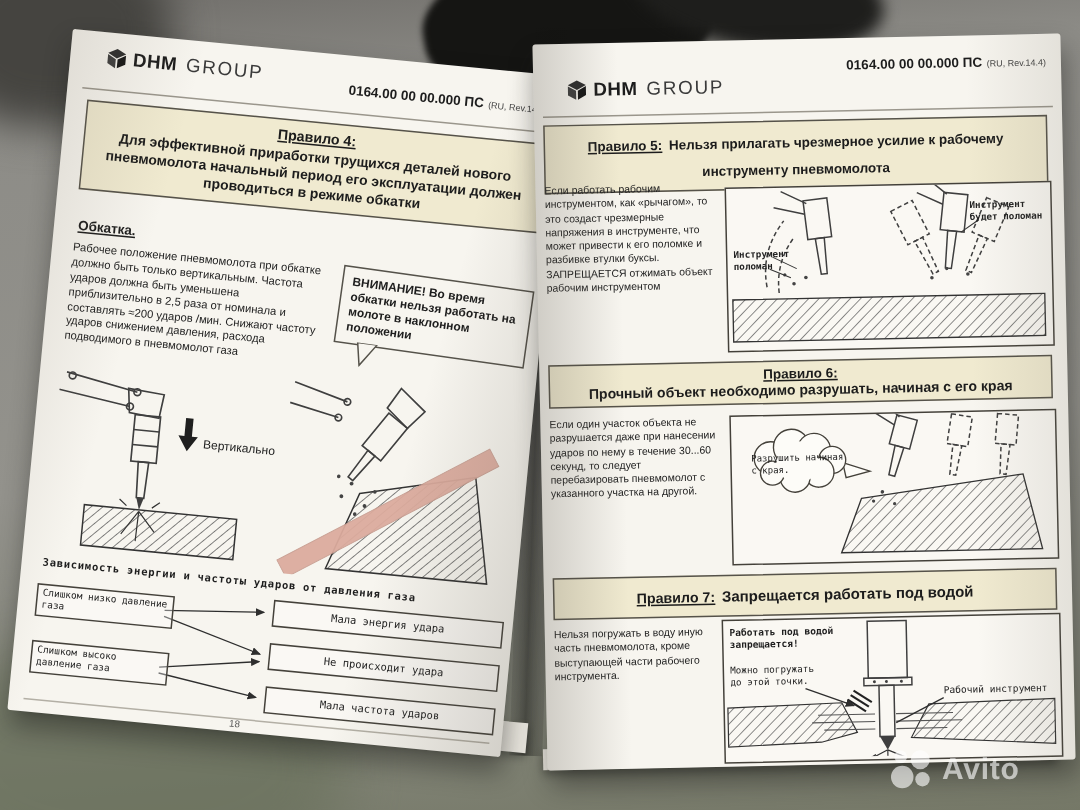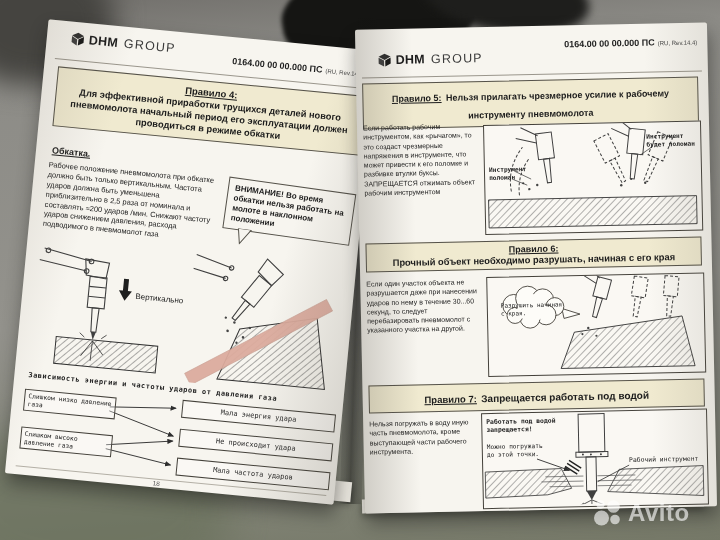--- a/index.html
+++ b/index.html
@@ -37,21 +37,21 @@
   .warn{border:1px solid #55524a;background:#f7f5ef;font-weight:bold;color:#1d1d1d;line-height:1.25;}
   .mono{font-family:"DejaVu Sans Mono",monospace;}
   .flowbox{position:absolute;border:1px solid #44413a;background:rgba(255,255,255,.35);color:#1e1e1e;
     font-family:"DejaVu Sans Mono",monospace;}
   .cause{width:84px;font-size:6.3px;padding:2px 3px;line-height:1.25;}
   .effect{width:148px;font-size:7px;text-align:center;padding:4px 2px;left:158px;}
   .figframe{position:absolute;border:1px solid #44413a;background:#faf8f3;}
   .footer-line{height:1px;background:#b3afa5;}
   .pagenum{font-size:6.5px;color:#555;}
   .watermark{position:absolute;left:592px;top:498px;display:flex;align-items:center;gap:6px;opacity:.62;z-index:6;}
-  .watermark .wm-text{color:#fff;font-weight:bold;font-size:24px;letter-spacing:.5px;}
+  .watermark .wm-text{color:#fff;font-weight:bold;font-size:20px;letter-spacing:.5px;}
   svg text{user-select:none;}
 </style>
 </head>
 <body>
 
 <div class="scene">
 
   <div class="blob blob-corner-tl"></div>
   <div class="blob blob-dark-1"></div>
   <div class="blob blob-dark-2"></div>

